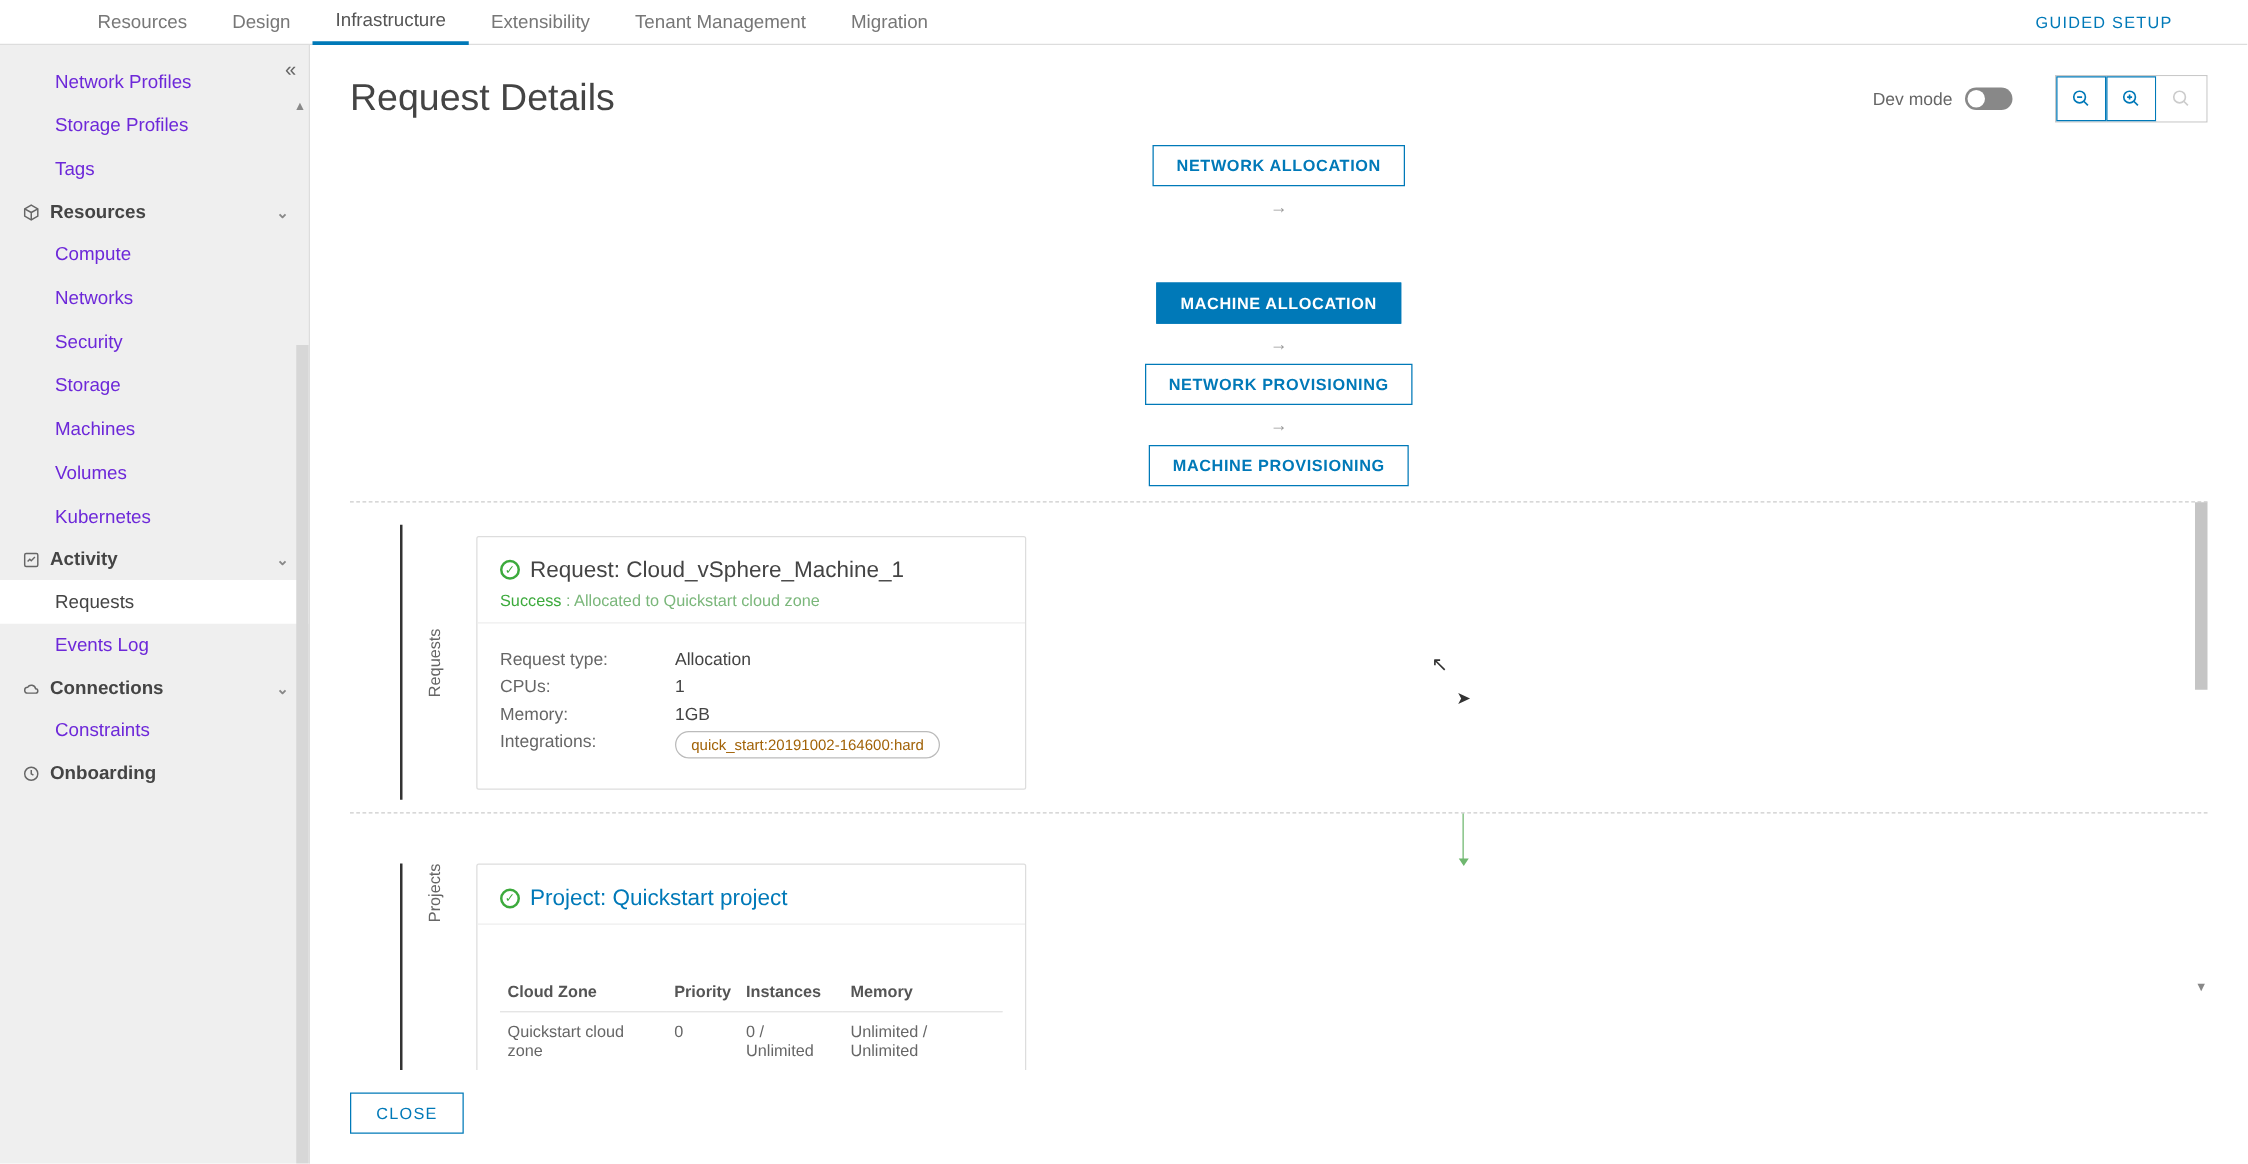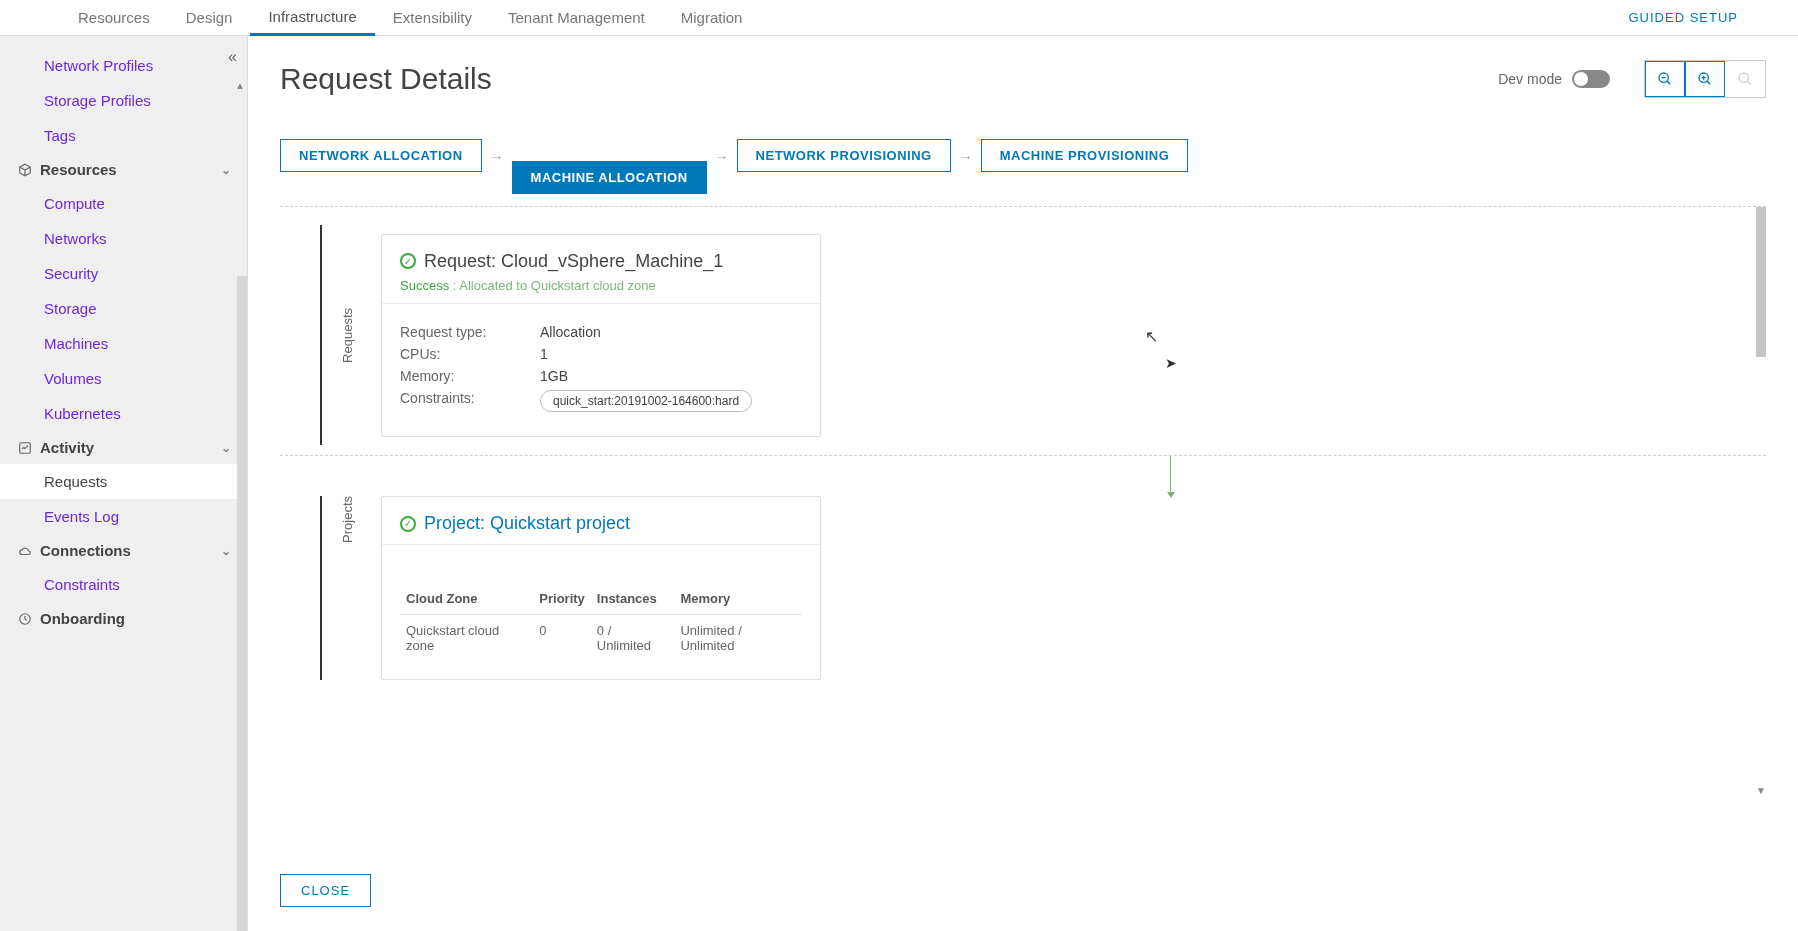--- a/index.html
+++ b/index.html
@@ -163,20 +163,21 @@
       background: #fff;
     }
     .zoom-btn:last-child { border-right: none; }
     .zoom-btn.active { border: 1px solid #0079b8; }
     .zoom-btn.disabled { color: #ccc; cursor: default; }
     .stepbar {
       display: flex;
       align-items: center;
       gap: 8px;
       margin-bottom: 8px;
+      flex-direction: column;
     }
     .step {
       padding: 8px 18px;
       border: 1px solid #0079b8;
       color: #0079b8;
       font-size: 13px;
       letter-spacing: 0.5px;
       font-weight: 600;
       cursor: pointer;
       background: #fff;
@@ -259,21 +260,21 @@
     .card-body { padding: 14px 18px 18px; }
     .kv { display: flex; margin: 6px 0; font-size: 14px; }
     .kv-label { width: 140px; color: #666; }
     .kv-val { color: #444; }
     .pill {
       display: inline-block;
       border: 1px solid #bbb;
       border-radius: 14px;
       padding: 3px 12px;
       font-size: 12px;
-      color: #404040;
+      color: #a16207;
     }
     .divider-dash {
       border-top: 1px dashed #ccc;
       width: 100%;
       margin: 10px 0 0;
     }
     .connector {
       width: 1px;
       height: 40px;
       background: #6fb76f;
@@ -493,21 +494,21 @@
                   </div>
                 <div class="kv">
                     <span class="kv-label">CPUs:</span>
                     <span class="kv-val">1</span>
                   </div>
                 <div class="kv">
                     <span class="kv-label">Memory:</span>
                     <span class="kv-val">1GB</span>
                   </div>
                 <div class="kv">
-                  <span class="kv-label">Constraints:</span>
+                  <span class="kv-label">Integrations:</span>
                   <span class="pill">quick_start:20191002-164600:hard</span>
                 </div>
               </div>
             </div>
           </div>
         </div>
       </div>
 
       <div class="divider-dash"></div>
       <div style="margin-left:295px">

